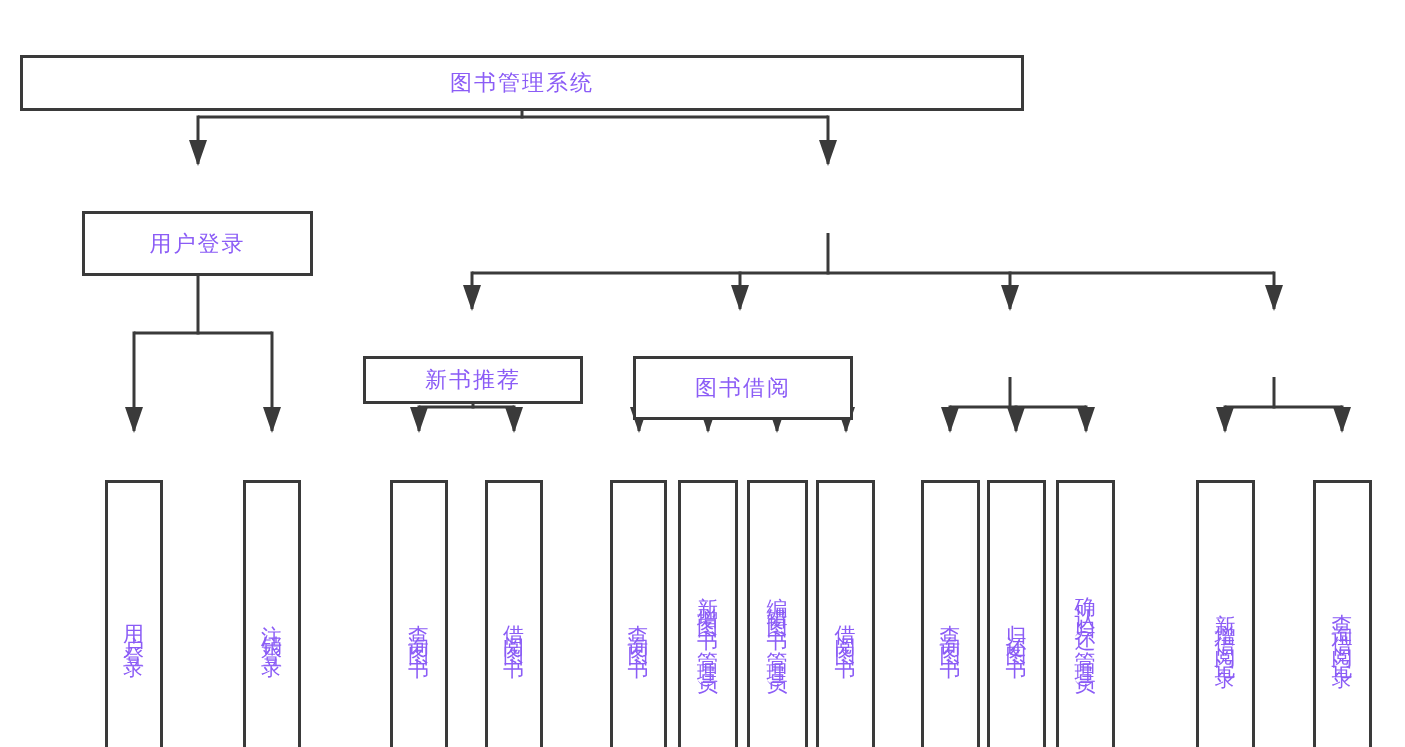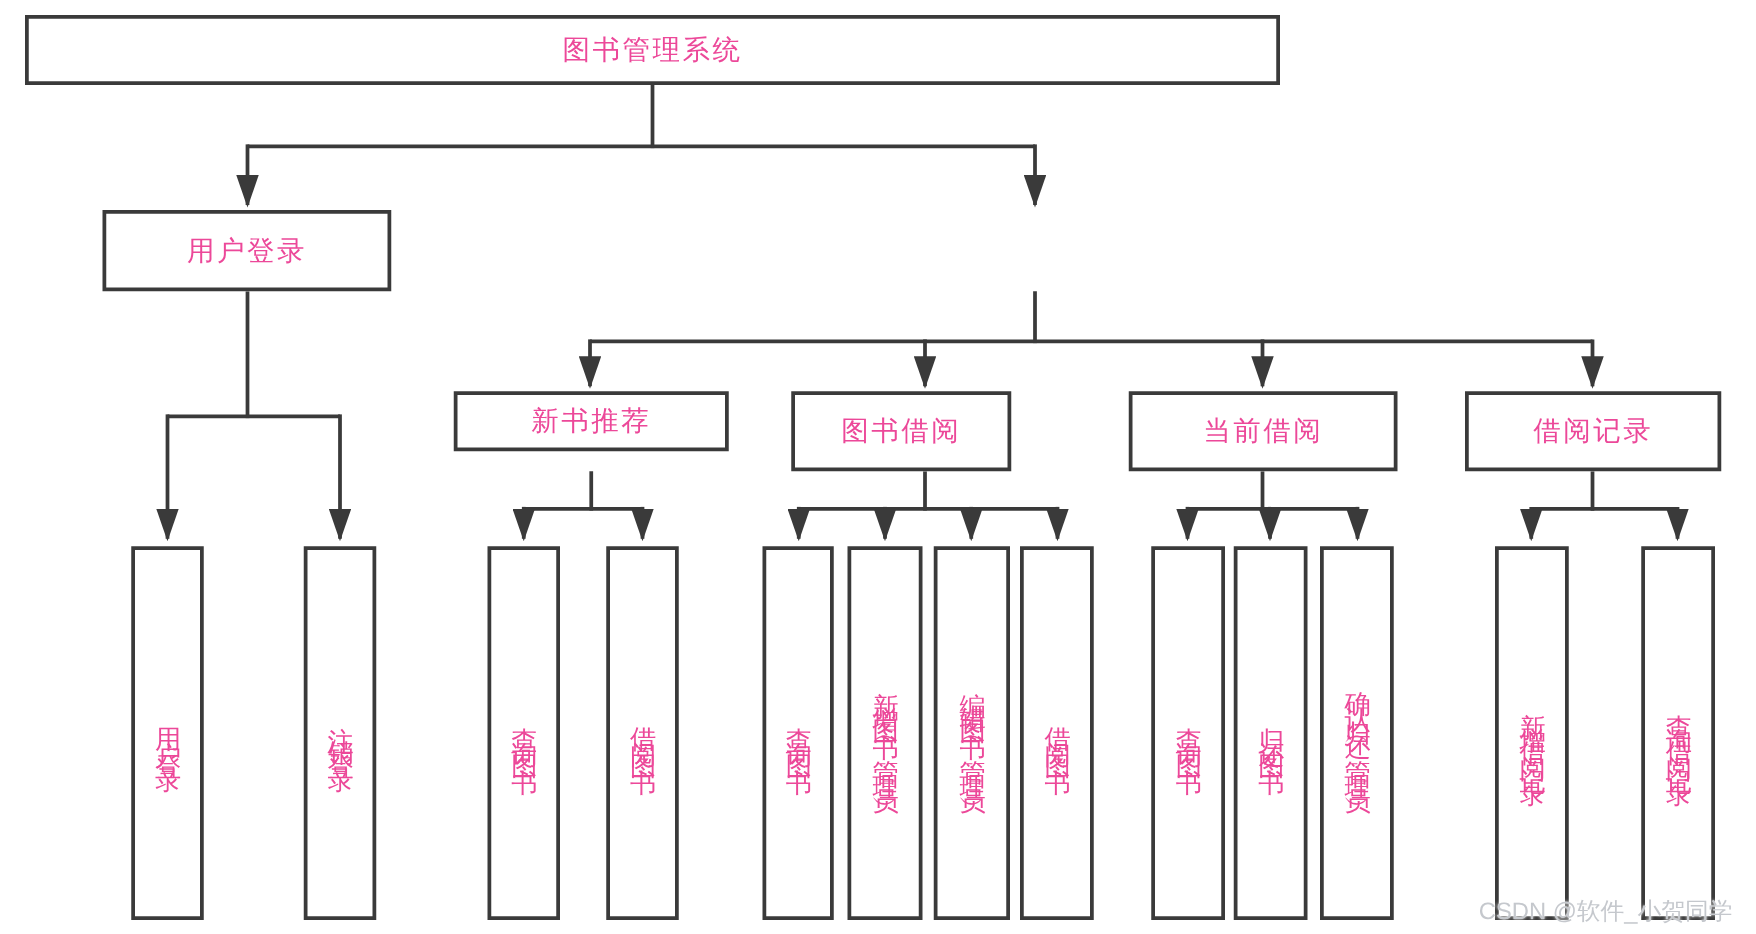--- a/index.html
+++ b/index.html
@@ -7,21 +7,22 @@
     width:1405px;height:747px;background:#ffffff;
     font-family:"Liberation Sans","DejaVu Sans",sans-serif;
     overflow:hidden;
   }
   .canvas{position:relative;width:1405px;height:747px;background:#ffffff;}
   .wires{position:absolute;left:0;top:0;width:1405px;height:747px;}
   .node{
     position:absolute;box-sizing:border-box;
     border:3px solid #3a3a3a;background:#ffffff;
     display:flex;align-items:center;justify-content:center;
-    color:#ec4899;
+    color:#8b5cf6;
+    margin-top:43px;
   }
   .hlabel{font-size:22px;letter-spacing:2px;white-space:nowrap;}
   .leaf .vlabel{
     writing-mode:vertical-rl;text-orientation:mixed;
     font-size:21px;letter-spacing:11px;line-height:1;
     white-space:nowrap;
   }
   .watermark{
     position:absolute;left:1183px;top:716px;z-index:5;
     font-size:19px;color:#c5c8cd;white-space:nowrap;
@@ -87,28 +88,22 @@
     <span class="hlabel">图书管理系统</span>
   </div>
 
   <div class="node" style="left:82px;top:168px;width:231px;height:65px">
     <span class="hlabel">用户登录</span>
   </div>
 
   <div class="node" style="left:363px;top:313px;width:220px;height:48px">
     <span class="hlabel">新书推荐</span>
   </div>
-  <div class="node" style="left:633px;top:313px;width:176px;height:64px">
+  <div class="node" style="left:633px;top:313px;width:220px;height:64px">
     <span class="hlabel">图书借阅</span>
-  </div>
-  <div class="node" style="left:903px;top:313px;width:215px;height:64px">
-    <span class="hlabel">当前借阅</span>
-  </div>
-  <div class="node" style="left:1172px;top:313px;width:205px;height:64px">
-    <span class="hlabel">借阅记录</span>
   </div>
 
   <div class="node leaf" style="left:105px;top:437px;width:58px;height:299px">
     <span class="vlabel">用户登录</span>
   </div>
   <div class="node leaf" style="left:243px;top:437px;width:58px;height:299px">
     <span class="vlabel">注销登录</span>
   </div>
 
   <div class="node leaf" style="left:390px;top:437px;width:58px;height:299px">
@@ -141,15 +136,14 @@
     <span class="vlabel">确认归还（管理员）</span>
   </div>
 
   <div class="node leaf" style="left:1196px;top:437px;width:59px;height:299px">
     <span class="vlabel">新增借阅记录</span>
   </div>
   <div class="node leaf" style="left:1313px;top:437px;width:59px;height:299px">
     <span class="vlabel">查询借阅记录</span>
   </div>
 
-  <div class="watermark">CSDN @软件_小贺同学</div>
 
 </div>
 
 </body></html>

